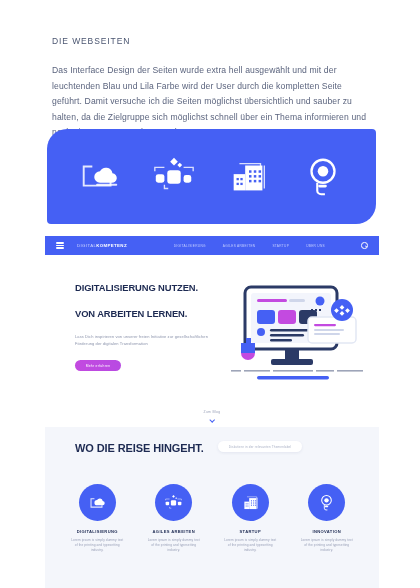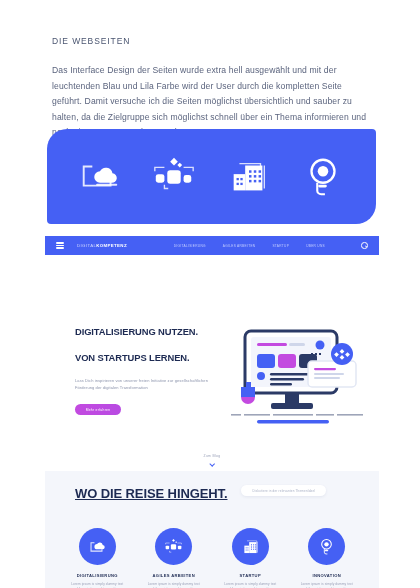--- a/index.html
+++ b/index.html
@@ -56,21 +56,21 @@
     border:.8px solid #fff;border-radius:50%;
   }
   .srch:after{
     content:"";position:absolute;left:4.3px;top:4.4px;width:2.4px;height:.8px;
     background:#fff;transform:rotate(45deg);border-radius:1px;
   }
 
   
   .hero{
     position:relative;height:142px;background:#ffffff;
-    padding:26px 0 0 30px;box-sizing:border-box;margin-top:44px;
+    padding:26px 0 0 30px;box-sizing:border-box;
   }
   .hero h1{
     margin:0;font-size:9.4px;line-height:13px;font-weight:700;
     color:#1d2a52;letter-spacing:-.1px;
   }
   .hero p{
     margin:14px 0 0;width:142px;font-size:4px;line-height:6.6px;
     color:#8b93ab;letter-spacing:.1px;
   }
   .hero-btn{
@@ -97,23 +97,22 @@
     border-right:.9px solid #4560f4;border-bottom:.9px solid #4560f4;
     transform:rotate(45deg);
   }
 
   
   .journey{
     margin-top:6px;background:#f4f6fb;padding:15px 0 0 0;height:41px;
     box-sizing:border-box;display:flex;align-items:flex-start;
   }
   .journey h2{
-    margin:0 0 0 30px;font-size:13px;font-weight:700;color:#1d2a52;
+    margin:0 0 0 30px;font-size:11px;font-weight:700;color:#1d2a52;
     letter-spacing:-.1px;
-    text-decoration:underline;
   }
   .pill{
     margin-left:14px;margin-top:-1px;height:11px;padding:0 11px;
     background:#fff;border-radius:7px;display:flex;align-items:center;
     box-shadow:0 1px 3px rgba(60,70,120,.09);
   }
   .pill span{font-size:3px;color:#a7aec3;letter-spacing:.2px;}
 
   
   .cards{
@@ -222,21 +221,21 @@
         <span>STARTUP</span>
         <span>ÜBER UNS</span>
         <span class="srch"></span>
       </div>
     </div>
 
     <div class="hero">
       <h1>
         <span>DIGITALISIERUNG NUTZEN.</span><br>
         <br>
-        <span>VON STARTUPS LERNEN.</span>
+        <span>VON ARBEITEN LERNEN.</span>
       </h1>
       <p>Lass Dich inspirieren von unserer freien Initiative zur gesellschaftlichen Förderung der digitalen Transformation</p>
       <div class="hero-btn">Mehr erfahren</div>
 
       <div class="illus">
         <svg viewBox="0 0 148 112">
           <rect x="22" y="10" width="92" height="62" rx="6" fill="none" stroke="#2b3a66" stroke-width="3"></rect>
           <rect x="28" y="16" width="80" height="50" rx="3" fill="#f3f5fc"></rect>
           <rect x="34" y="22" width="30" height="3" rx="1.5" fill="#c34ae0"></rect>
           <rect x="66" y="22" width="16" height="3" rx="1.5" fill="#cfd6ea"></rect>

